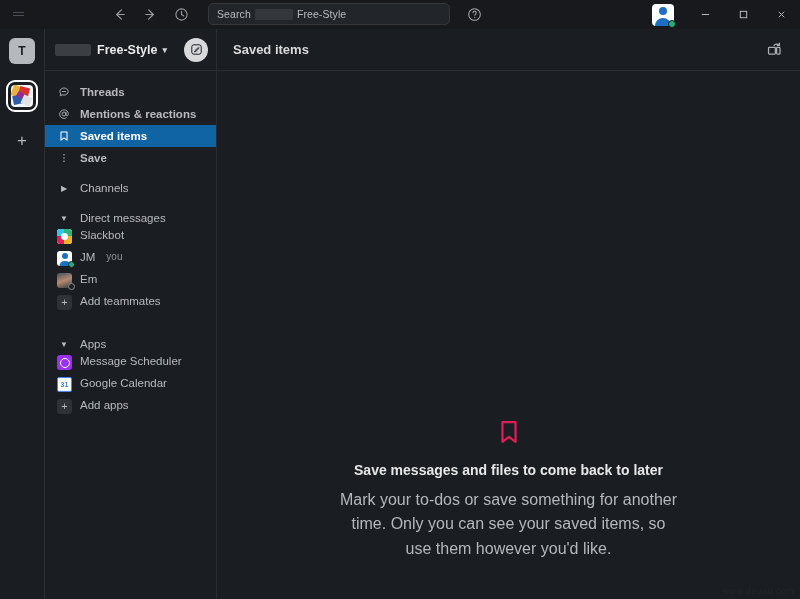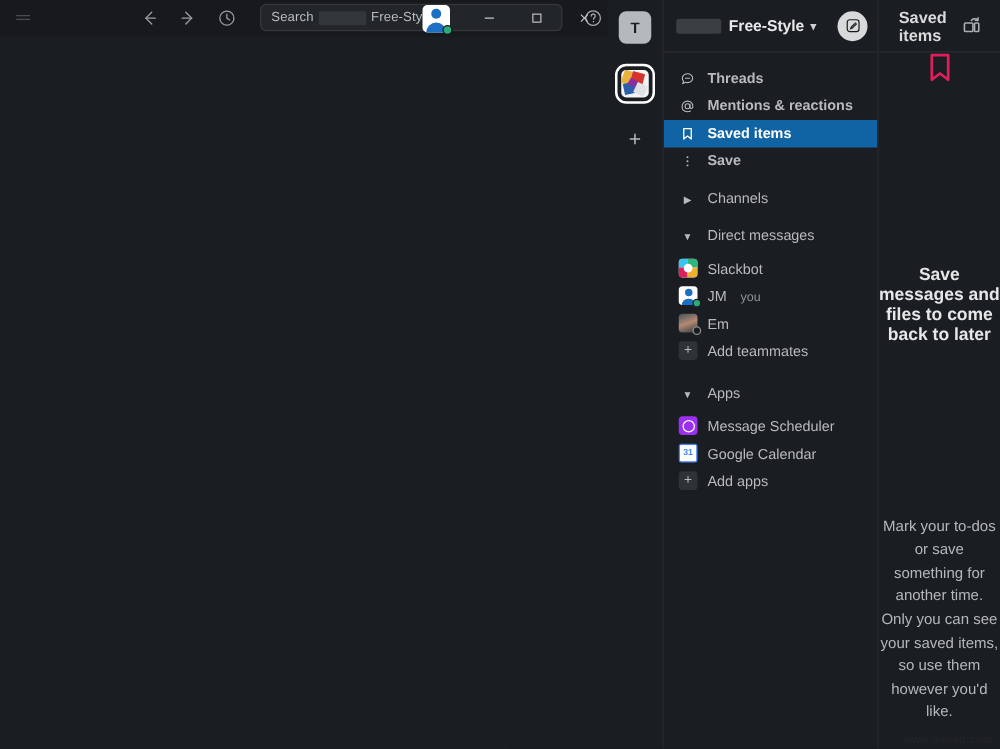--- a/index.html
+++ b/index.html
@@ -6,21 +6,21 @@
   html, body {
     width: 800px; height: 599px;
     background: #1a1d21;
     font-family: "Liberation Sans", sans-serif;
     overflow: hidden;
   }
   .app {
     position: relative;
     width: 800px; height: 599px;
     background: #1a1d21;
-    display: flex; flex-direction: row;
+    display: flex; flex-direction: column;
   }
 
   
   .titlebar {
     height: 29px; min-height: 29px;
     background: #17191c;
     display: flex; align-items: center;
     position: relative;
     border-bottom: 1px solid #17191c;
   }
@@ -192,21 +192,21 @@
     height: 22px; display: flex; align-items: center;
     padding-left: 12px; gap: 9px;
     font-size: 11.5px; color: #b8babd; cursor: pointer;
   }
   .tri {
     width: 14px; display: flex; align-items: center; justify-content: center;
     font-size: 8px; color: #b8babd; flex-shrink: 0;
   }
 
   .dm-row {
-    height: 22px; display: flex; align-items: flex-end;
+    height: 22px; display: flex; align-items: flex-start;
     padding-left: 12px; gap: 8px;
     font-size: 11.5px; color: #b8babd; cursor: pointer;
     white-space: nowrap;
   }
   .dm-av {
     width: 15px; height: 15px; border-radius: 3px;
     position: relative; flex-shrink: 0; overflow: visible;
   }
   .dm-av .dot {
     position: absolute; right: -3px; bottom: -2px;
@@ -265,30 +265,30 @@
     border-bottom: 1px solid #2a2d31;
   }
   .main-title { font-size: 13px; font-weight: bold; color: #d9dadb; }
   .split-btn {
     width: 24px; height: 24px;
     display: flex; align-items: center; justify-content: center;
     color: #abaeb2; cursor: pointer;
   }
   .main-content {
     flex: 1; display: flex; flex-direction: column;
-    align-items: center; justify-content: space-between;
-    padding-bottom: 20px;
+    align-items: center; justify-content: flex-end;
+    padding-bottom: 37px;
   }
   .empty-icon { margin-bottom: 14px; }
   .empty-title {
     font-size: 14px; font-weight: bold; color: #e6e7e8;
     margin-bottom: 10px; text-align: center;
   }
   .empty-sub {
-    font-size: 12px; color: #b5b8bb; line-height: 1.55;
+    font-size: 16px; color: #b5b8bb; line-height: 1.55;
     text-align: center; max-width: 340px;
   }
   .watermark {
     position: absolute; right: 6px; bottom: 3px;
     font-size: 9px; color: #232629; letter-spacing: .4px;
     user-select: none;
   }
 </style>
 </head>
 <body>

